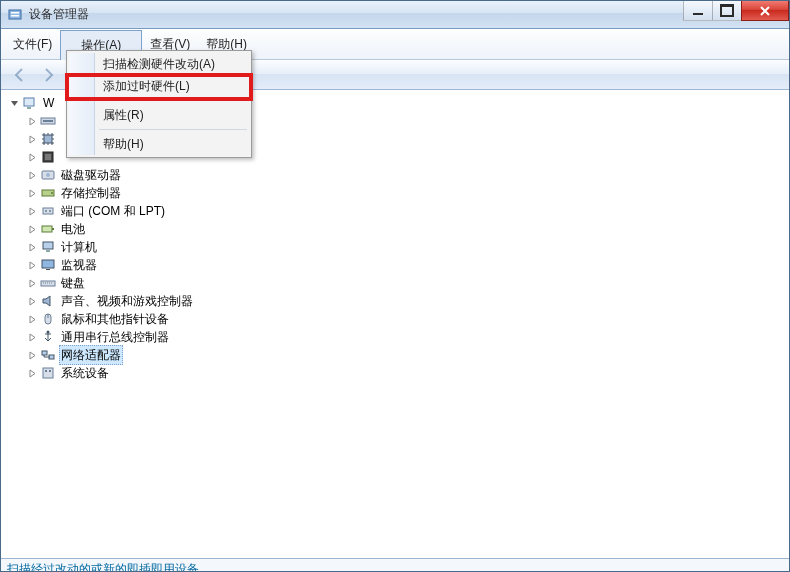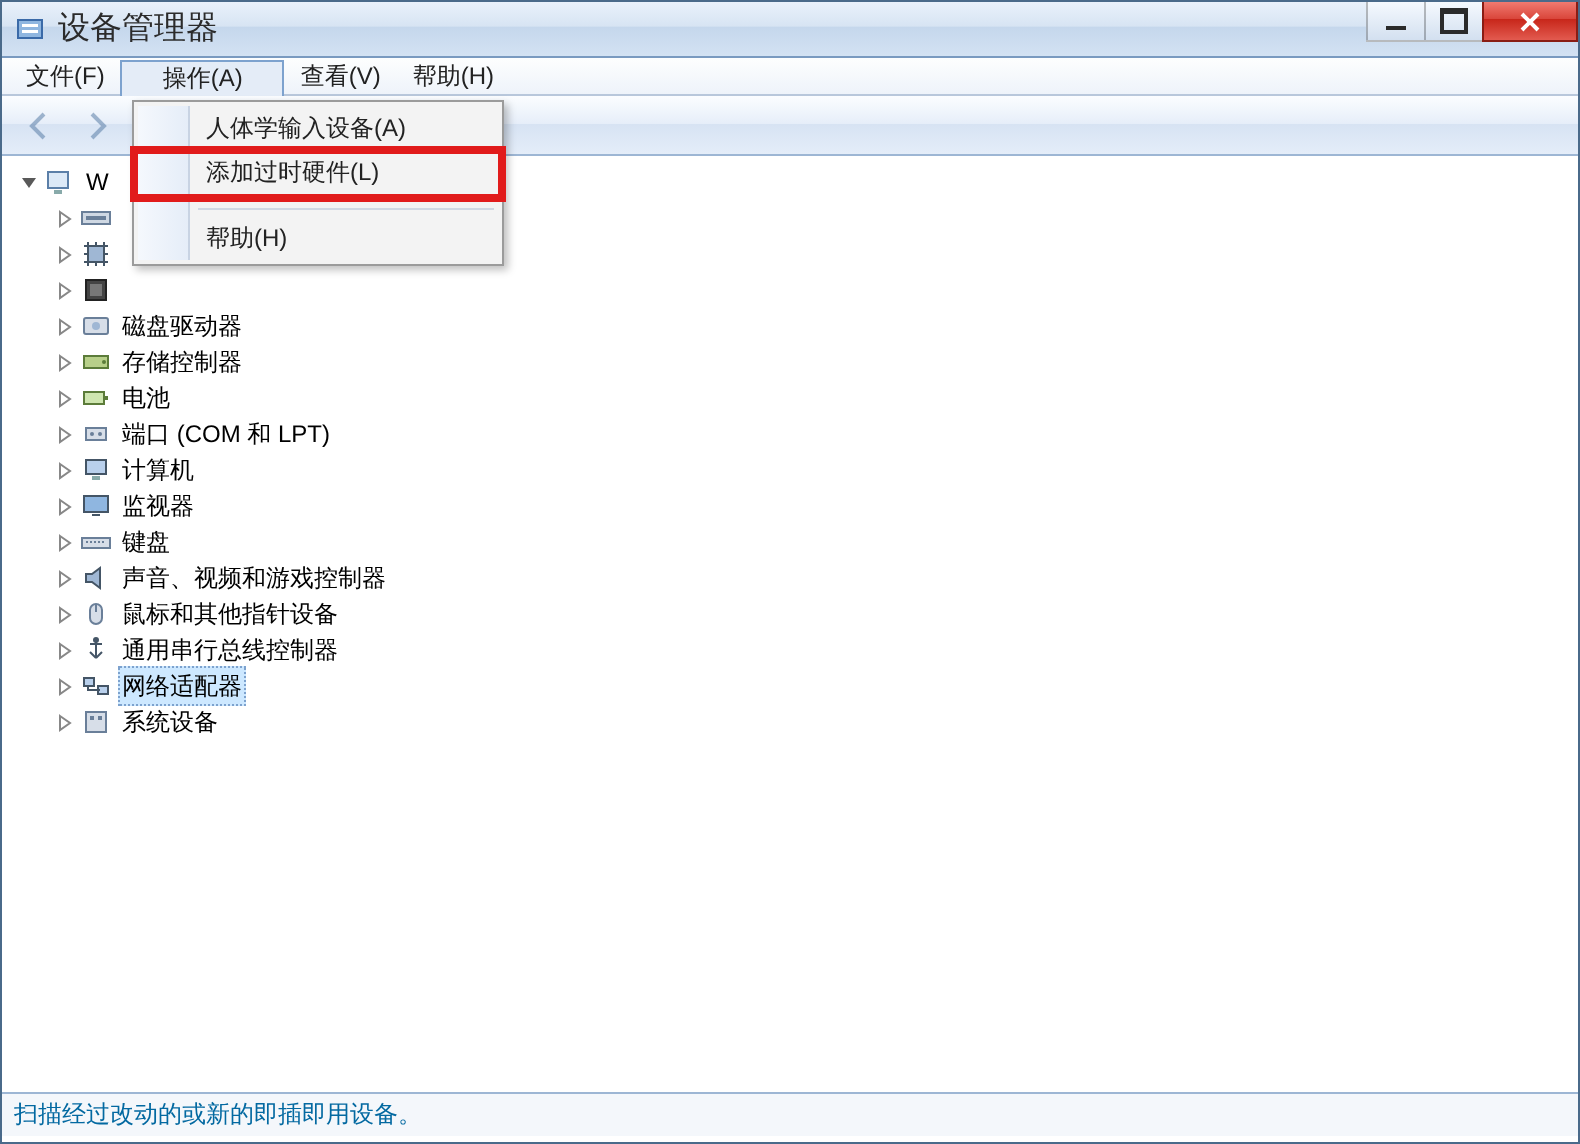--- a/index.html
+++ b/index.html
@@ -23,21 +23,21 @@
     position: relative;
     border-bottom: 1px solid #7a9ac0;
   }
   .title-icon {
     width: 16px; height: 16px;
     margin-right: 6px;
     display: inline-flex; align-items: center; justify-content: center;
   }
   .title-text {
     color: #2b2b2b;
-    font-size: 16px;
+    font-size: 12px;
   }
   .win-buttons {
     position: absolute;
     right: 0; top: 0;
     display: flex;
     height: 20px;
   }
   .win-btn {
     width: 30px; height: 20px;
     display: flex; align-items: center; justify-content: center;
@@ -55,21 +55,21 @@
     border-top-width: 3px;
   }
   .win-btn.close {
     width: 48px;
     background: linear-gradient(to bottom, #f07a70, #d9453a 45%, #c8271b 46%, #e25a4f);
     border-color: #8a1d14;
   }
   .win-btn.close svg { width: 12px; height: 12px; }
   
   .menubar {
-    height: 19px;
+    height: 31px;
     background: linear-gradient(to bottom, #fdfefe, #eef3fa);
     border-bottom: 1px solid #b8c7db;
     display: flex;
     align-items: stretch;
     padding-left: 4px;
     position: relative;
     z-index: 5;
   }
   .menu-item {
     padding: 0 8px;
@@ -328,49 +328,49 @@
         <span class="node-label">存储控制器</span>
       </div>
       <div class="tree-row indent-1">
         <span class="expander">
           <svg viewBox="0 0 9 9">
             <path d="M2 1 L7 4.5 L2 8 Z" fill="none" stroke="#888"></path>
           </svg>
         </span>
         <span class="node-icon">
           <svg viewBox="0 0 16 16">
-            <rect x="2" y="5" width="10" height="6" fill="#cfe6b0" stroke="#5c7c3a"></rect>
-            <rect x="12" y="7" width="2" height="2" fill="#5c7c3a"></rect>
-          </svg>
-        </span>
-        <span class="node-label">电池</span>
-      </div>
-      <div class="tree-row indent-1">
-        <span class="expander">
-          <svg viewBox="0 0 9 9">
-            <path d="M2 1 L7 4.5 L2 8 Z" fill="none" stroke="#888"></path>
-          </svg>
-        </span>
-        <span class="node-icon">
-          <svg viewBox="0 0 16 16">
             <rect x="3" y="5" width="10" height="6" fill="#d7dee8" stroke="#6a7f99"></rect>
             <circle cx="6" cy="8" r="1" fill="#6a7f99"></circle>
             <circle cx="10" cy="8" r="1" fill="#6a7f99"></circle>
           </svg>
         </span>
         <span class="node-label">端口 (COM 和 LPT)</span>
       </div>
       <div class="tree-row indent-1">
         <span class="expander">
           <svg viewBox="0 0 9 9">
             <path d="M2 1 L7 4.5 L2 8 Z" fill="none" stroke="#888"></path>
           </svg>
         </span>
         <span class="node-icon">
           <svg viewBox="0 0 16 16">
+            <rect x="2" y="5" width="10" height="6" fill="#cfe6b0" stroke="#5c7c3a"></rect>
+            <rect x="12" y="7" width="2" height="2" fill="#5c7c3a"></rect>
+          </svg>
+        </span>
+        <span class="node-label">电池</span>
+      </div>
+      <div class="tree-row indent-1">
+        <span class="expander">
+          <svg viewBox="0 0 9 9">
+            <path d="M2 1 L7 4.5 L2 8 Z" fill="none" stroke="#888"></path>
+          </svg>
+        </span>
+        <span class="node-icon">
+          <svg viewBox="0 0 16 16">
             <rect x="3" y="3" width="10" height="7" fill="#b9d0ec" stroke="#456"></rect>
             <rect x="6" y="11" width="4" height="2" fill="#8aa"></rect>
           </svg>
         </span>
         <span class="node-label">计算机</span>
       </div>
       <div class="tree-row indent-1">
         <span class="expander">
           <svg viewBox="0 0 9 9">
             <path d="M2 1 L7 4.5 L2 8 Z" fill="none" stroke="#888"></path>
@@ -467,23 +467,24 @@
             <rect x="9" y="5" width="2" height="2" fill="#6a7f99"></rect>
           </svg>
         </span>
         <span class="node-label">系统设备</span>
       </div>
     </div>
 </div>
 
 <div class="dropdown">
   <div class="gutter"></div>
-  <div class="dd-item">人体学输入设备(A)</div>
+  <div class="dd-item">扫描检测硬件改动(A)</div>
   <div class="dd-item">添加过时硬件(L)</div>
   <div class="dd-sep"></div>
+  <div class="dd-item">属性(R)</div>
   <div class="dd-sep"></div>
   <div class="dd-item">帮助(H)</div>
 </div>
 
 <div class="annotation" style="left:65px; top:73px; width:188px; height:28px;"></div>
 
 <div class="statusbar">
   <span>扫描经过改动的或新的即插即用设备。</span>
 </div>
 

